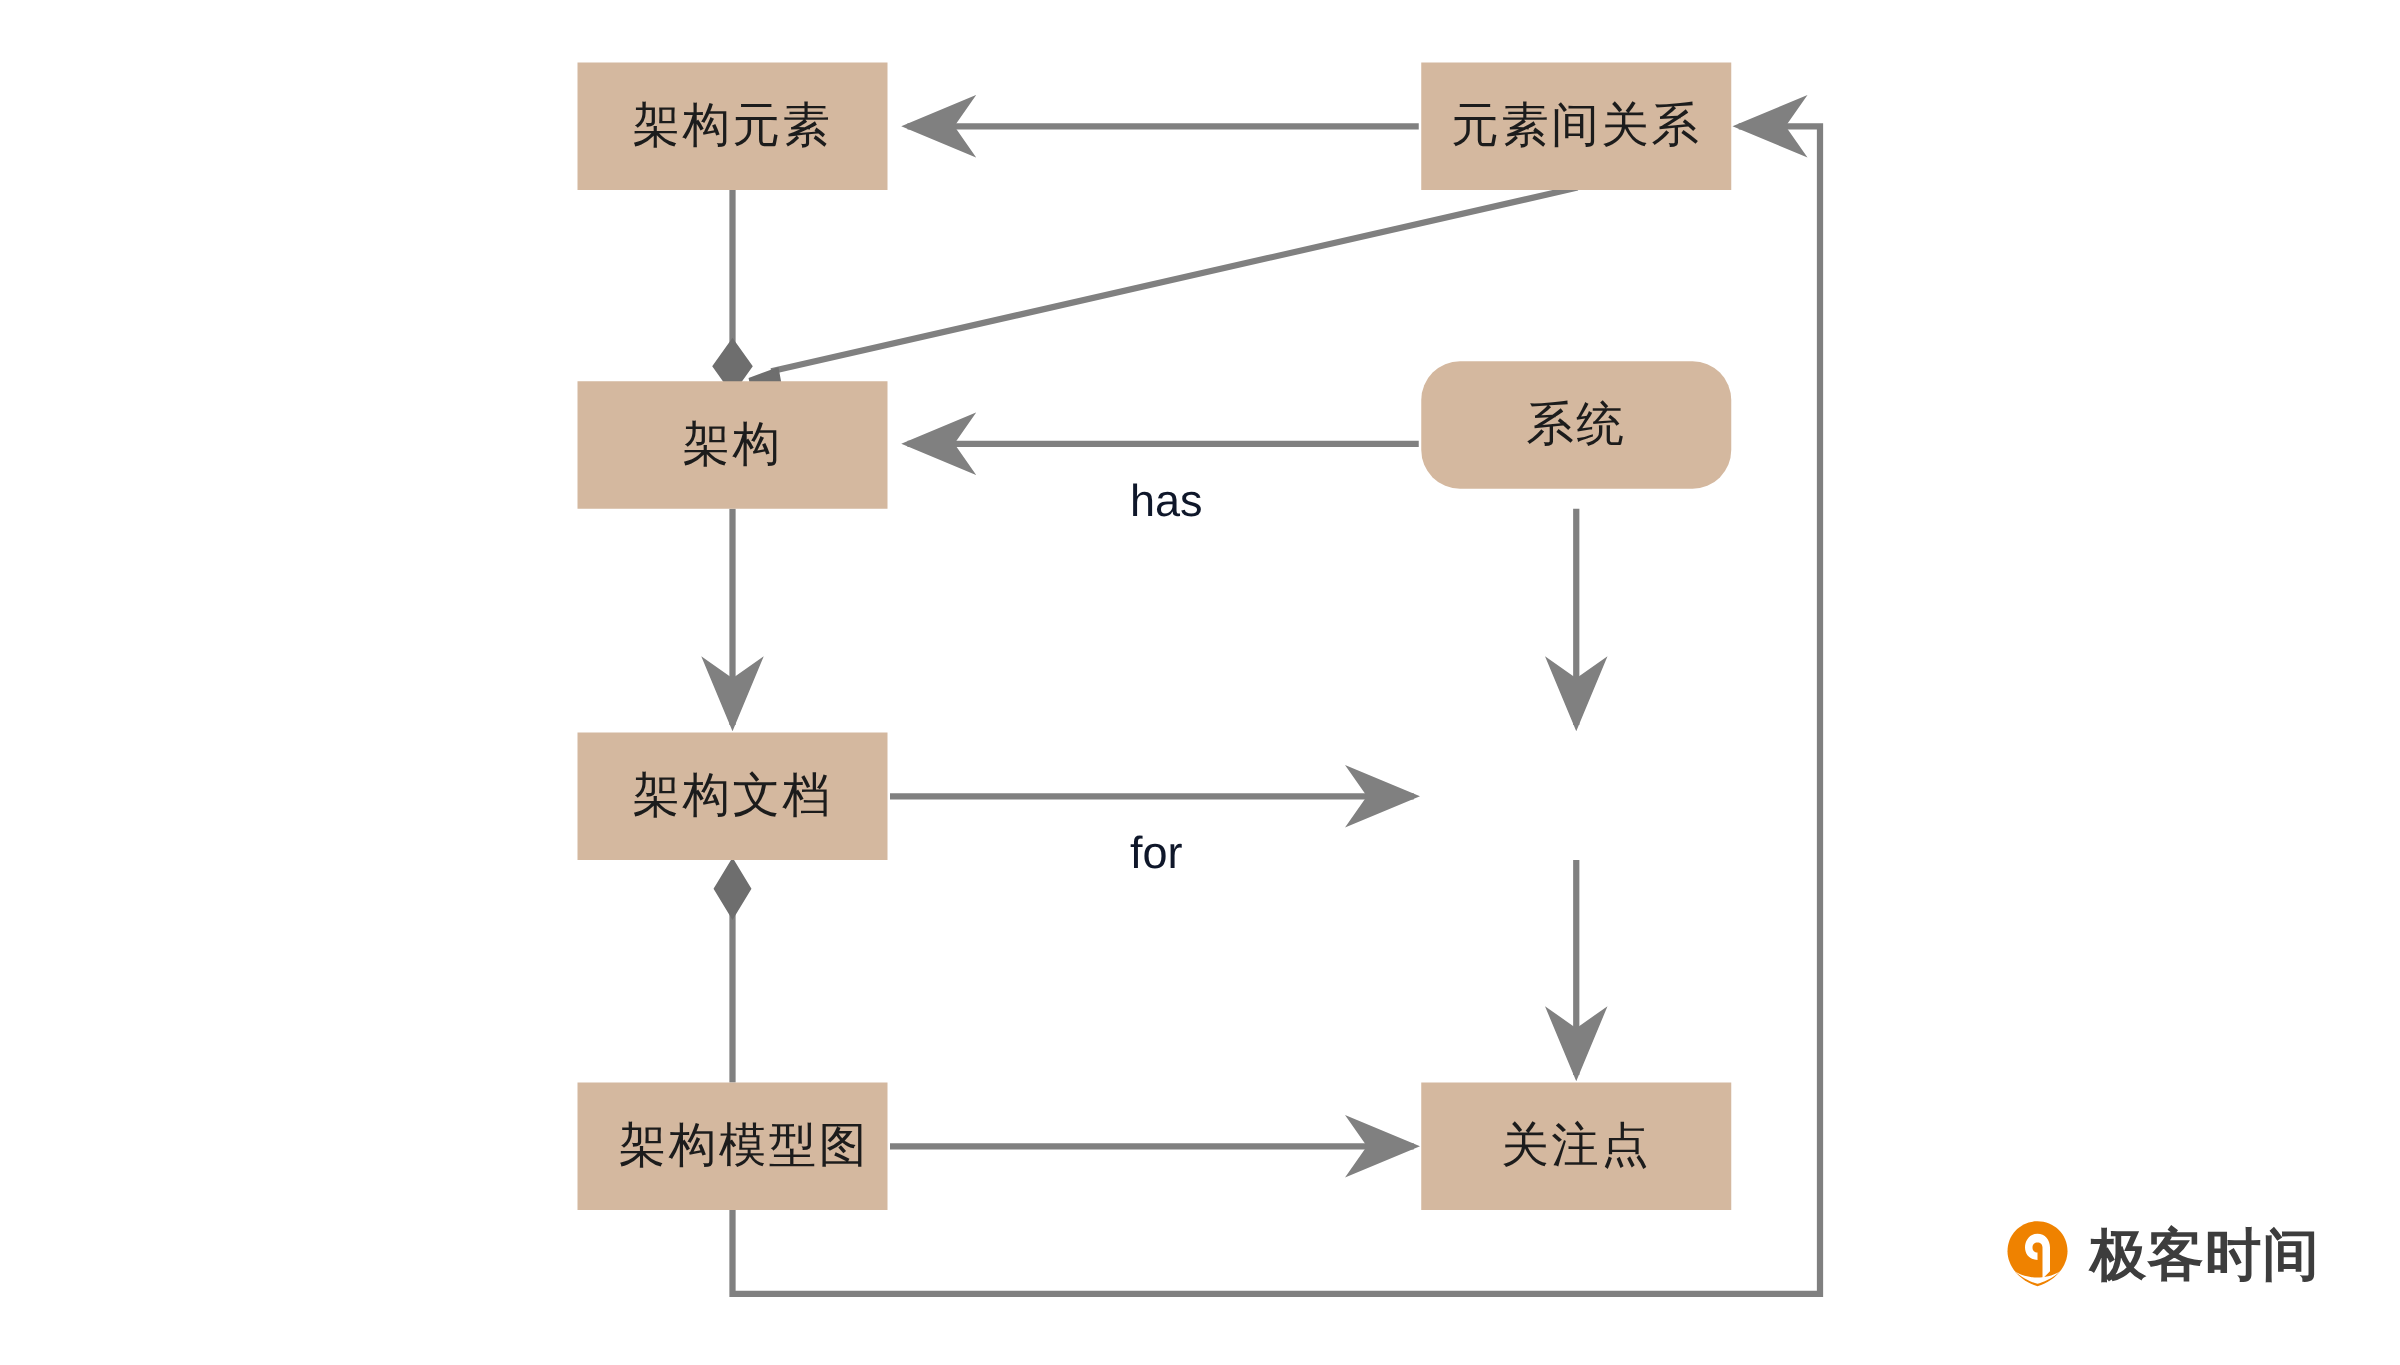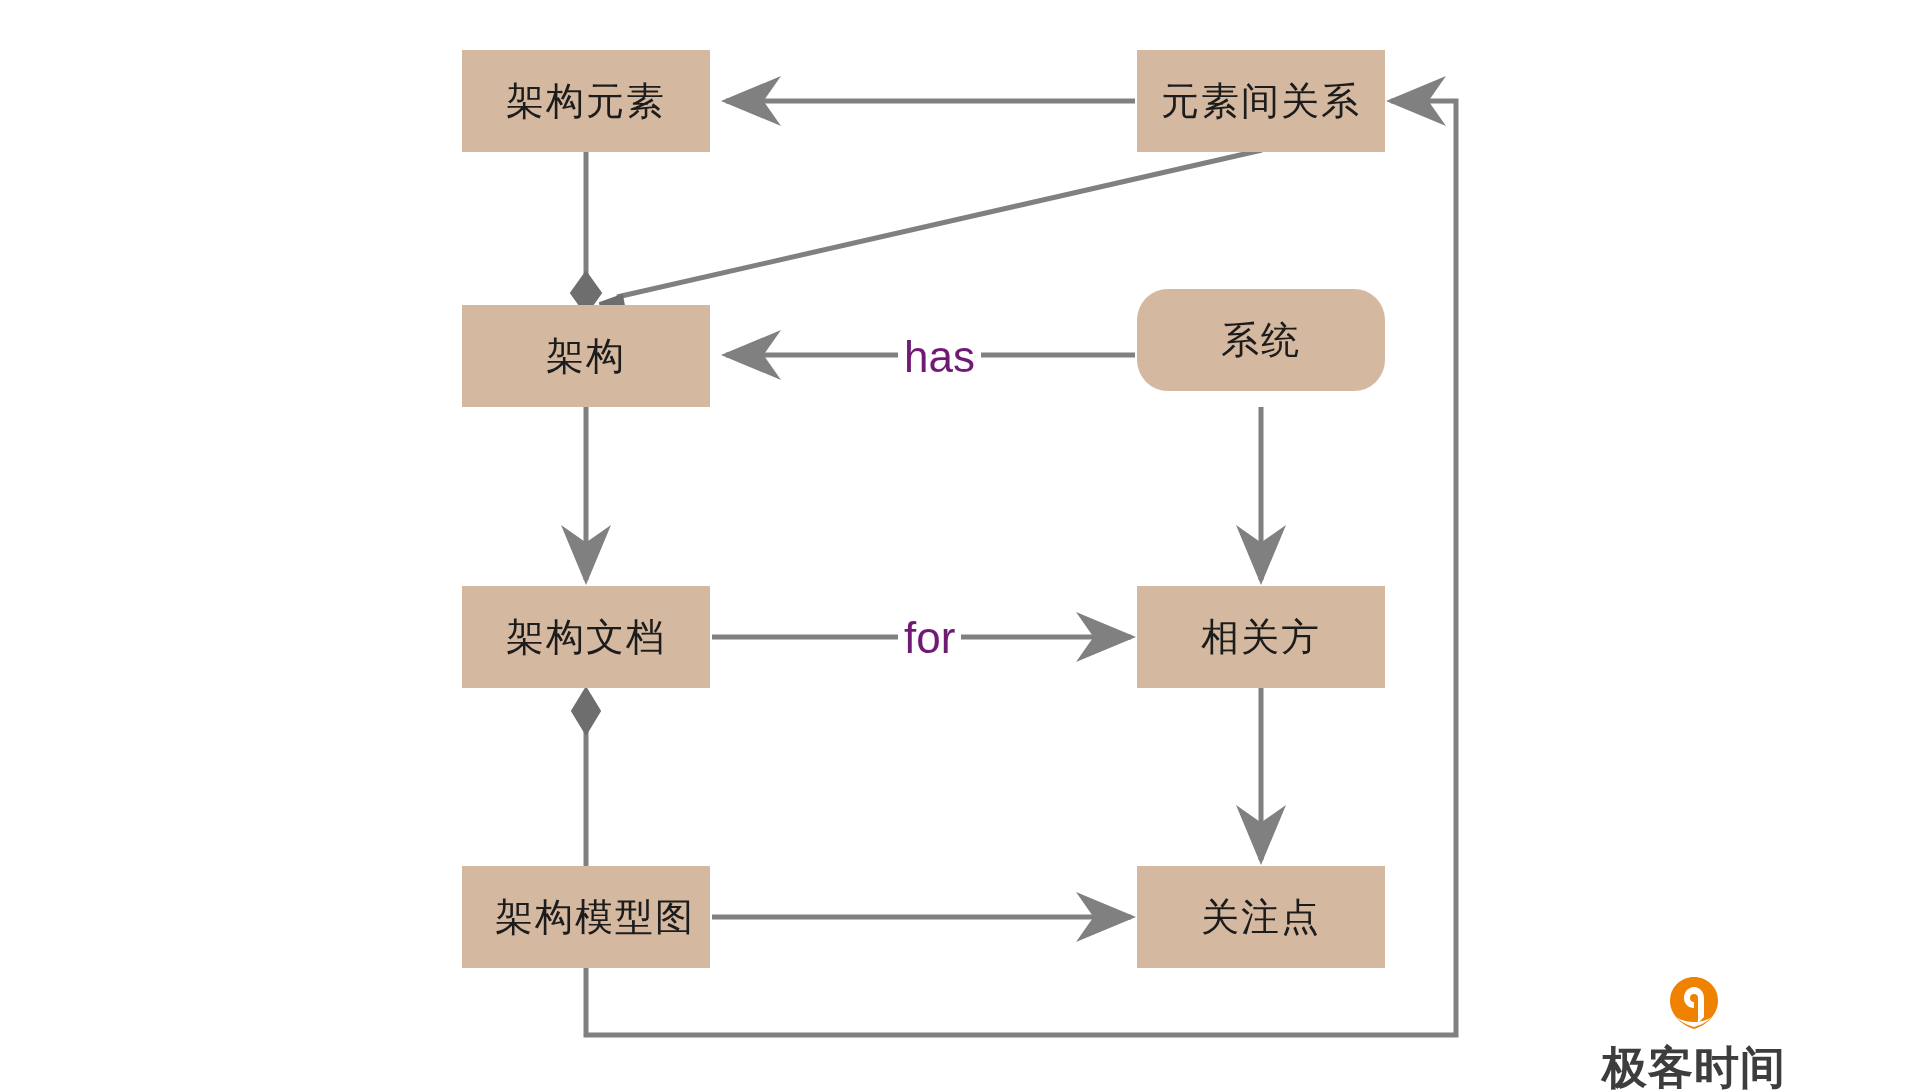--- a/index.html
+++ b/index.html
@@ -39,37 +39,37 @@
     color: #1c1c1c;
     font-size: 38px;
     line-height: 1;
     letter-spacing: 2px;
     font-family: "Liberation Sans", "DejaVu Sans", sans-serif;
     z-index: 3;
   }
   .edge-label {
     position: absolute;
     background: #ffffff;
-    color: #701a75;
-    font-size: 44px;
+    color: #0f172a;
+    font-size: 36px;
     line-height: 1;
     padding: 2px 6px;
     z-index: 4;
     font-family: "Liberation Sans", "DejaVu Sans", sans-serif;
     white-space: nowrap;
+    margin-top: 48px;
   }
   #brand-logo {
     position: absolute;
     left: 1602px;
     top: 975px;
     display: flex;
     align-items: center;
     gap: 14px;
     z-index: 6;
-    flex-direction: column;
   }
   #brand-logo .logo-mark {
     width: 56px;
     height: 56px;
     position: relative;
   }
   #brand-logo .logo-text {
     font-size: 45px;
     font-weight: bold;
     color: #3d3d3d;
@@ -151,23 +151,20 @@
   </div>
 
   <div class="node-box" style="left:1137px; top:289px; width:248px; height:102px;border-radius:31px;">
     <span>系统</span>
   </div>
 
   <div class="node-box" style="left:462px; top:586px; width:248px; height:102px;">
     <span>架构文档</span>
   </div>
 
-  <div class="node-box" style="left:1137px; top:586px; width:248px; height:102px;">
-    <span>相关方</span>
-  </div>
 
   <div class="node-box" style="left:462px; top:866px; width:248px; height:102px;padding-left:18px;">
     <span>架构模型图</span>
   </div>
 
   <div class="node-box" style="left:1137px; top:866px; width:248px; height:102px;">
     <span>关注点</span>
   </div>
 
   <div class="edge-label" style="left:898px; top:333px;">has</div>

